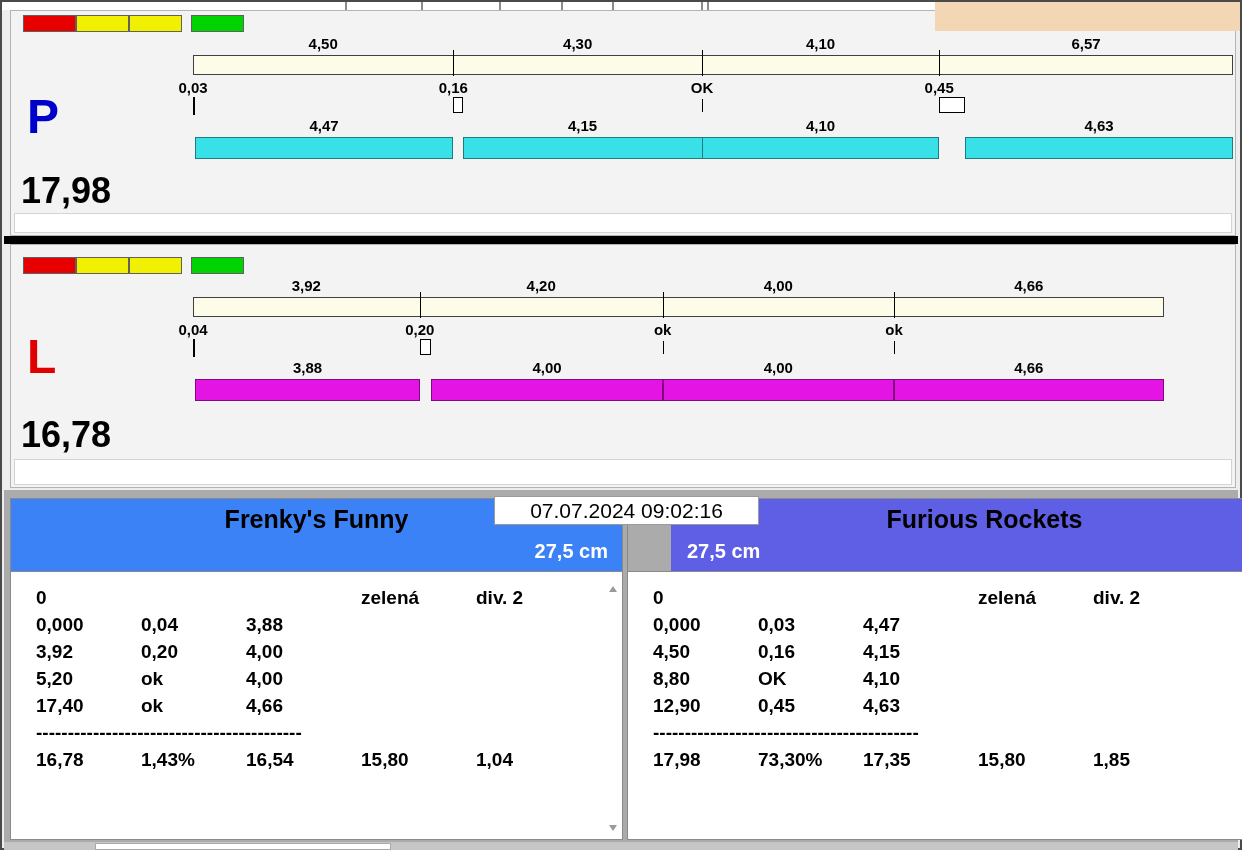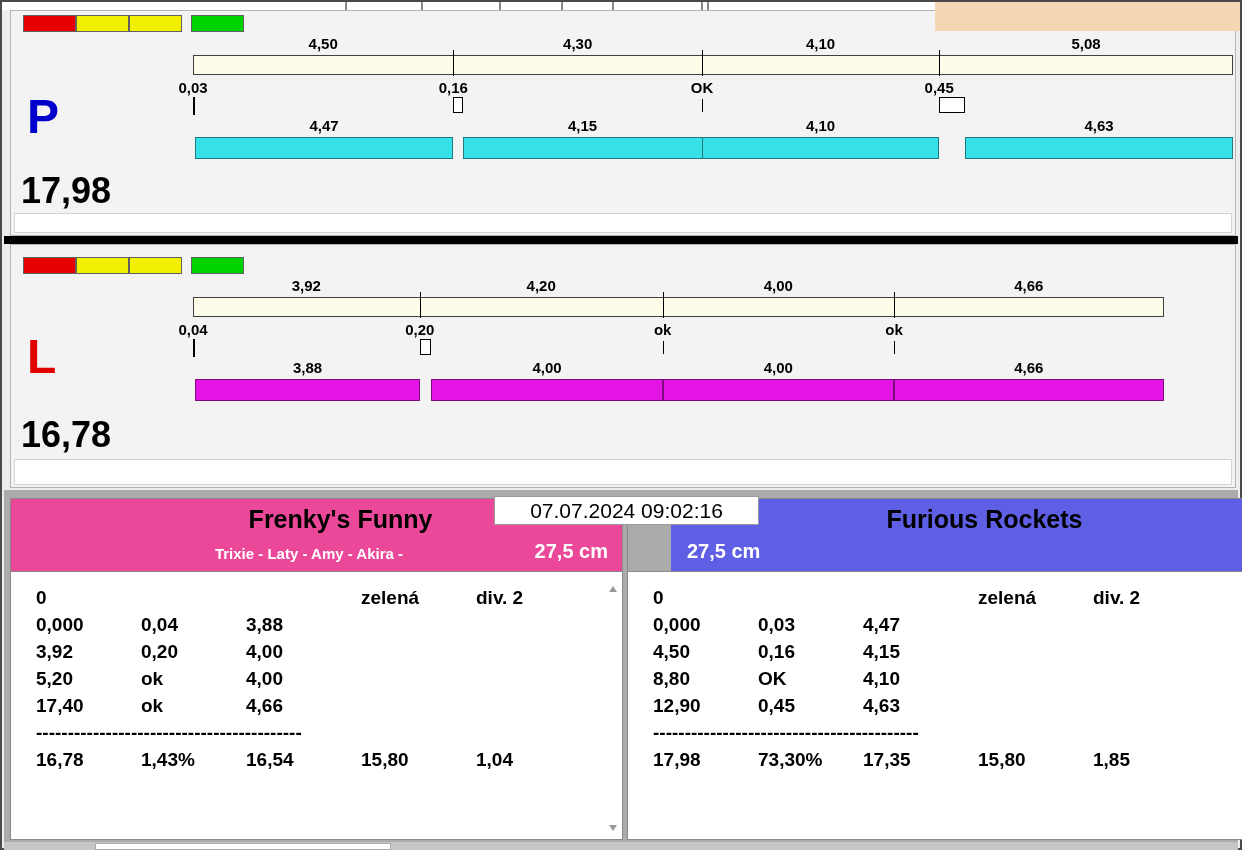--- a/index.html
+++ b/index.html
@@ -88,21 +88,21 @@
       </div>
     <div class="lane-letter" style="top: 82px; color: rgb(0, 0, 204);">P</div>
     <div class="chart" style="top:24px">
         <div class="c-bar" style="left: 0px; width: 1040px;"></div>
         <div class="c-tick" style="left: 260.289px;"></div>
         <div class="c-tick" style="left: 509.01px;"></div>
         <div class="c-tick" style="left: 746.162px;"></div>
         <div class="lbl split-lbl" style="left: 130.145px;">4,50</div>
         <div class="lbl split-lbl" style="left: 384.65px;">4,30</div>
         <div class="lbl split-lbl" style="left: 627.586px;">4,10</div>
-        <div class="lbl split-lbl" style="left: 893.081px;">5,08</div>
+        <div class="lbl split-lbl" style="left: 893.081px;">6,57</div>
         <div class="lbl chg-lbl" style="left: 0px;">0,03</div>
         <div class="m-tick" style="left: 0px;"></div>
         <div class="lbl chg-lbl" style="left: 260.289px;">0,16</div>
         <div class="m-box" style="left: 260.289px; width: 9.25473px;"></div>
         <div class="lbl chg-lbl" style="left: 509.01px;">OK</div>
         <div class="m-tick ok" style="left: 509.01px;"></div>
         <div class="lbl chg-lbl" style="left: 746.162px;">0,45</div>
         <div class="m-box" style="left: 746.162px; width: 26.0289px;"></div>
         <div class="r-bar" style="left: 1.73526px; width: 258.554px; background: rgb(56, 224, 232);"></div>
         <div class="lbl run-lbl" style="left: 131.012px;">4,47</div>
@@ -153,24 +153,23 @@
         <div class="r-bar" style="left: 701.046px; width: 269.544px; background: rgb(228, 20, 228);"></div>
         <div class="lbl run-lbl" style="left: 835.818px;">4,66</div>
       </div>
     <div class="lane-total" style="top:172px">16,78</div>
     <div class="lane-strip" style="top:214px;height:26px"></div>
   </div>
 
   <div class="bottom">
 
     <div class="team-card" id="cardLeft">
-      <div class="team-header" style="background: #ec4899; padding-left: 48px;">
+      <div class="team-header" style="background: #3b82f6;">
         <div class="team-title">Frenky's Funny</div>
         <div class="team-sub">
-          <div class="team-dogs">Trixie - Laty - Amy - Akira -</div>
           <div class="team-size">27,5 cm</div>
         </div>
       </div>
       <div class="team-body">
         <div class="arr arr-up"></div>
         <div class="arr arr-down"></div>
       <div class="t-row">
             <span class="t-cell">0</span>
             <span class="t-cell"></span>
             <span class="t-cell"></span>

